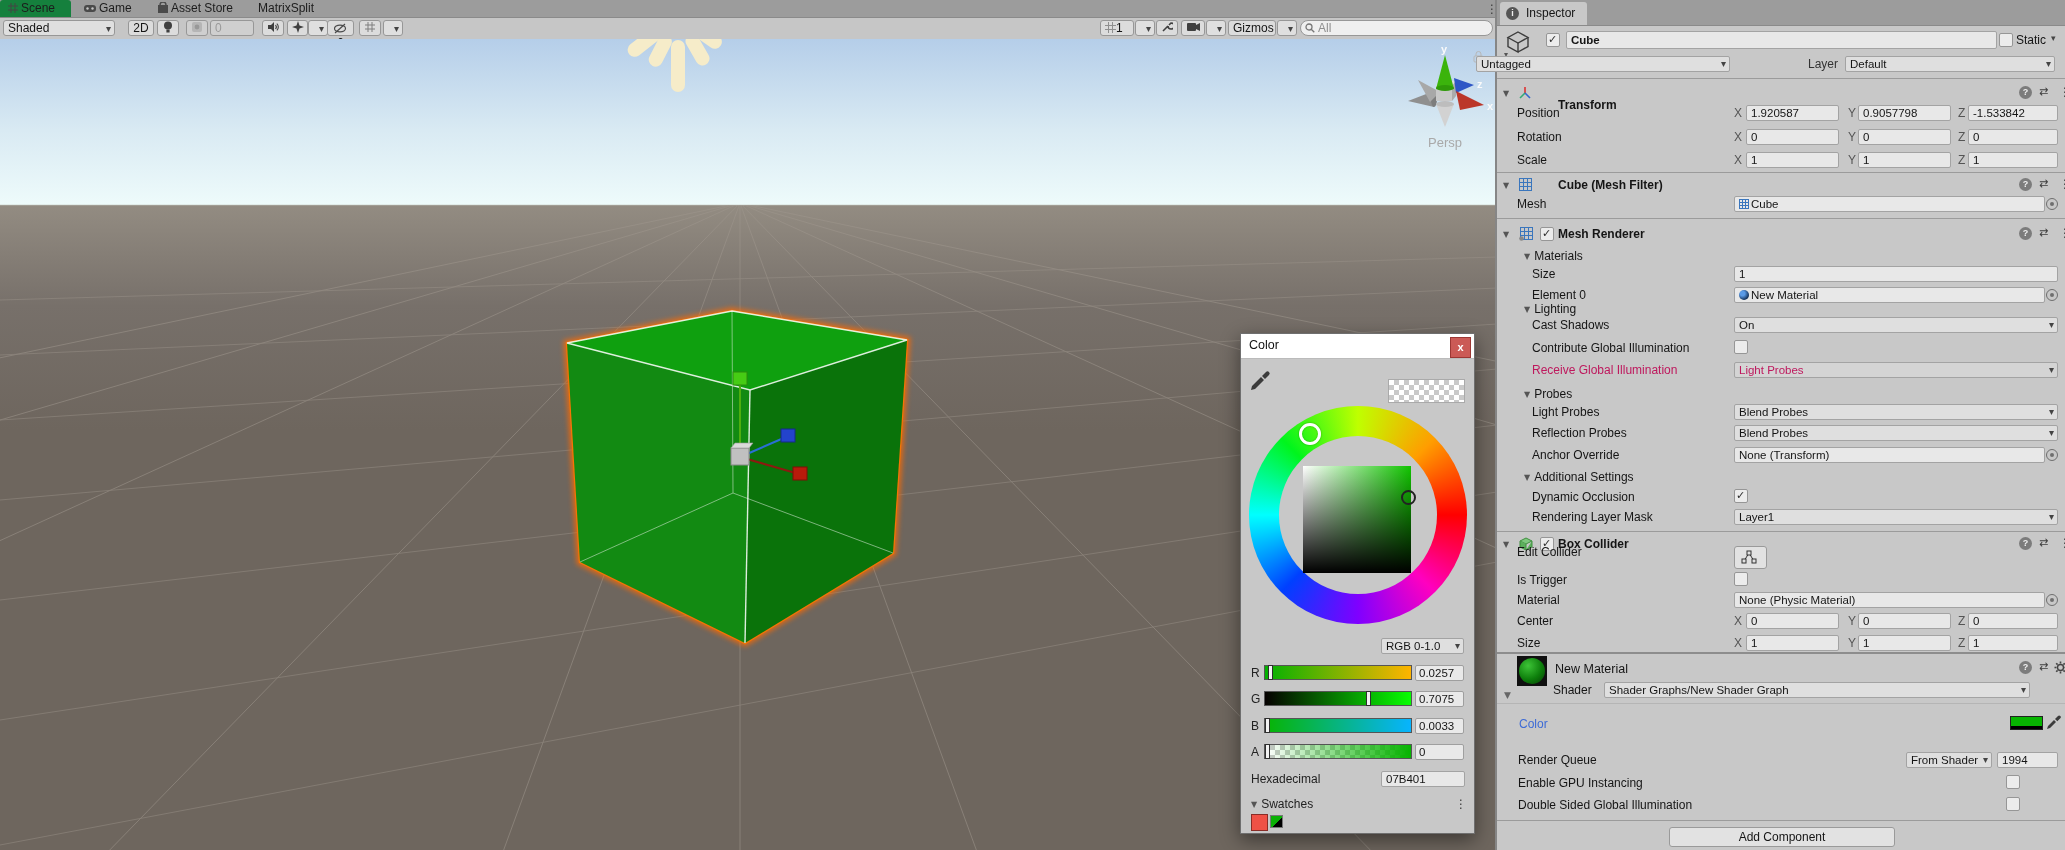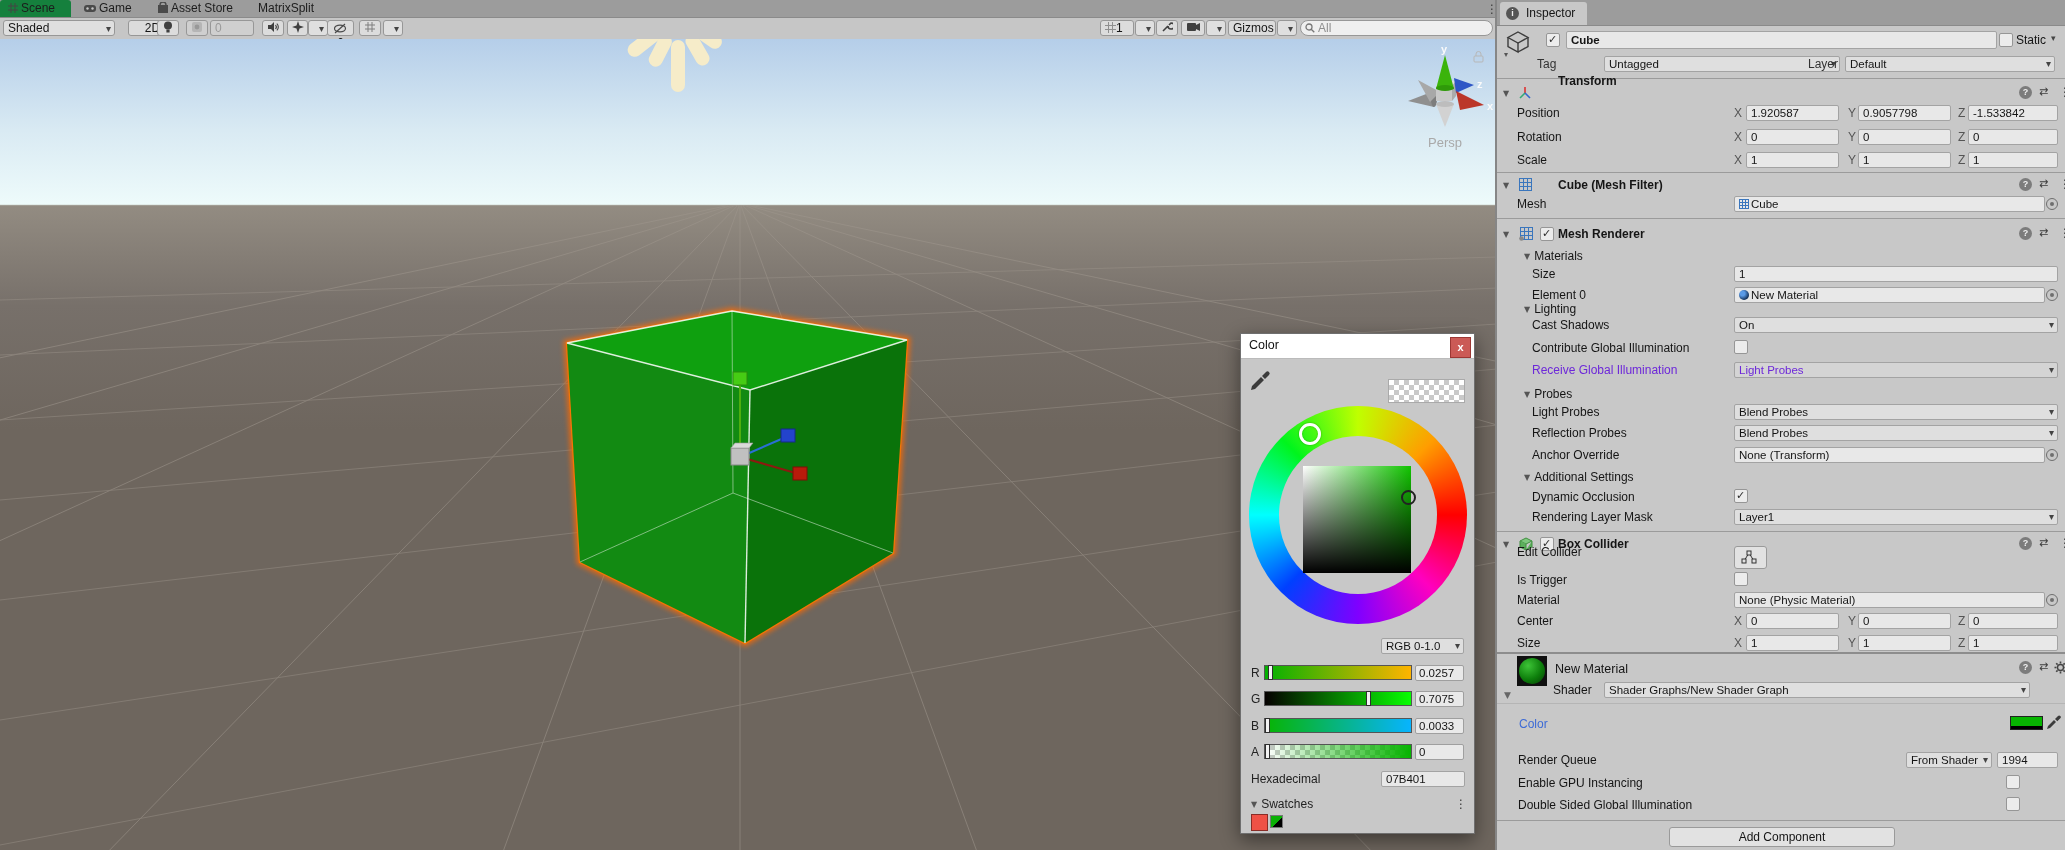--- a/index.html
+++ b/index.html
@@ -59,21 +59,21 @@
   .handle{position:absolute;top:-1px;width:5px;height:15px;background:#f2f2f2;border:1px solid #2f2f2f;box-sizing:border-box}
   .cw-lbl{position:absolute;left:10px;height:15px;line-height:15px;color:#222}
   .cw-val{position:absolute;left:174px;width:49px;height:16px;background:#e9e9e9;border:1px solid #9f9f9f;border-radius:2px;
           box-sizing:border-box;line-height:14px;padding:0 3px;font-size:11.5px}
   
   .insp-tabbar{position:absolute;left:1497px;top:0;width:568px;height:25px;background:#9c9c9c;border-bottom:1px solid #8a8a8a}
   .insp-tab{position:absolute;left:3px;top:2px;height:23px;line-height:23px;background:#c8c8c8;border-radius:3px 3px 0 0;padding:0 12px 0 26px}
   .addc{position:absolute;left:1669px;top:827px;width:226px;height:20px;background:#e2e2e2;border:1px solid #9a9a9a;border-radius:3px;
         text-align:center;line-height:19px;box-sizing:border-box}
   .bluelbl{color:#3d6bd6}
-  .disabled, .disabled.fld{color:#6d28d9}
+  .disabled, .disabled.fld{color:#be185d}
   .matprev{position:absolute;left:1517px;top:656px;width:30px;height:30px;background:#101010;
            }
   .matprev::after{content:"";position:absolute;left:2px;top:2px;width:26px;height:26px;border-radius:50%;
            background:radial-gradient(circle at 35% 30%,#3dc437,#0d7e0b 55%,#074a06 90%)}
   .swatch-green{position:absolute;left:2010px;top:716px;width:33px;height:14px;background:#07b401;border:1px solid #222;box-sizing:border-box}
   .swatch-green::after{content:"";position:absolute;left:0;bottom:0;width:100%;height:3px;background:#000}
 </style>
 </head>
 <body>
 
@@ -95,21 +95,21 @@
         <rect x="0" y="3" width="10" height="8" fill="#4a4a4a"></rect>
         <path d="M2,3 a3,3 0 0 1 6,0" stroke="#4a4a4a" fill="none" stroke-width="1.4"></path>
       </svg><span>Asset Store</span>
   </div>
   <div class="tab" style="left:250px"><span>MatrixSplit</span></div>
   <span class="dots ico" style="left:1486px;top:2px">⋮</span>
 </div>
 
 <div class="scene-toolbar">
   <div class="tbtn dd" style="left:3px;width:112px;text-align:left"><span>Shaded</span></div>
-  <div class="tbtn" style="left:128px;width:49px"><span>2D</span></div>
+  <div class="tbtn" style="left:128px;width:26px"><span>2D</span></div>
   <div class="tbtn" style="left:157px;width:22px">
     <svg width="10" height="12">
         <circle cx="5" cy="4.5" r="4" fill="#3f3f3f"></circle>
         <rect x="3.4" y="8.5" width="3.2" height="3" fill="#3f3f3f"></rect>
       </svg>
   </div>
   <div class="tbtn dis" style="left:186px;width:22px">
     <svg width="12" height="12">
         <rect x="1" y="1" width="10" height="10" rx="2" fill="#b5b5b5"></rect>
         <circle cx="6" cy="6" r="2.4" fill="#989898"></circle>
@@ -354,32 +354,32 @@
   <polygon points="13,2 23,7.5 13,13 3,7.5" fill="none" stroke="#3c3c3c" stroke-width="1.4"></polygon>
   <path d="M3,7.5 v9 l10,5.5 v-9 M23,7.5 v9 l-10,5.5" fill="none" stroke="#3c3c3c" stroke-width="1.4"></path>
 </svg>
 <span class="ico abs" style="left:1504px;top:50px;font-size:8px;color:#555">▾</span>
 <div class="chk on" style="left:1546px;top:33px"></div>
 <div class="fld" style="left:1566px;top:31px;width:431px;height:18px;line-height:16px;font-weight:bold">Cube</div>
 <div class="chk" style="left:1999px;top:33px"></div>
 <span class="lbl" style="left:2016px;top:32px">Static</span>
 <span class="ico abs" style="left:2051px;top:33px;font-size:9px;color:#444">▾</span>
 <span class="lbl" style="left:1537px;top:56px;color:#333">Tag</span>
-<div class="fld dd" style="left:1604px;top:56px;width:236px">Untagged</div>
+<div class="fld dd" style="left:1476px;top:56px;width:254px">Untagged</div>
 <span class="lbl" style="left:1808px;top:56px;color:#333">Layer</span>
 <div class="fld dd" style="left:1845px;top:56px;width:210px">Default</div>
 <div class="hline" style="top:78px"></div>
 
 <span class="lbl fold" style="left:1503px;top:85px"></span>
 <svg class="abs" style="left:1518px;top:86px" width="14" height="14">
   <line x1="7" y1="7" x2="7" y2="1" stroke="#d33" stroke-width="1.6"></line>
     <line x1="7" y1="7" x2="2" y2="12" stroke="#3a7" stroke-width="1.6"></line>
     <line x1="7" y1="7" x2="12" y2="12" stroke="#36c" stroke-width="1.6"></line>
 </svg>
-<span class="lbl hdr" style="left:1558px;top:73px">Transform</span>
+<span class="lbl hdr" style="left:1558px;top:97px">Transform</span>
 <span class="help" style="left:2019px;top:86px">?</span>
 <span class="preset ico" style="left:2039px;top:85px">⇄</span>
 <span class="dots ico" style="left:2059px;top:85px">⋮</span>
 
 <span class="lbl" style="left:1517px;top:105px">Position</span>
 <span class="lbl" style="left:1734px;top:105px;color:#555">X</span>
 <div class="fld" style="left:1746px;top:105px;width:93px">1.920587</div>
 <span class="lbl" style="left:1848px;top:105px;color:#555">Y</span>
 <div class="fld" style="left:1858px;top:105px;width:93px">0.9057798</div>
 <span class="lbl" style="left:1958px;top:105px;color:#555">Z</span>

